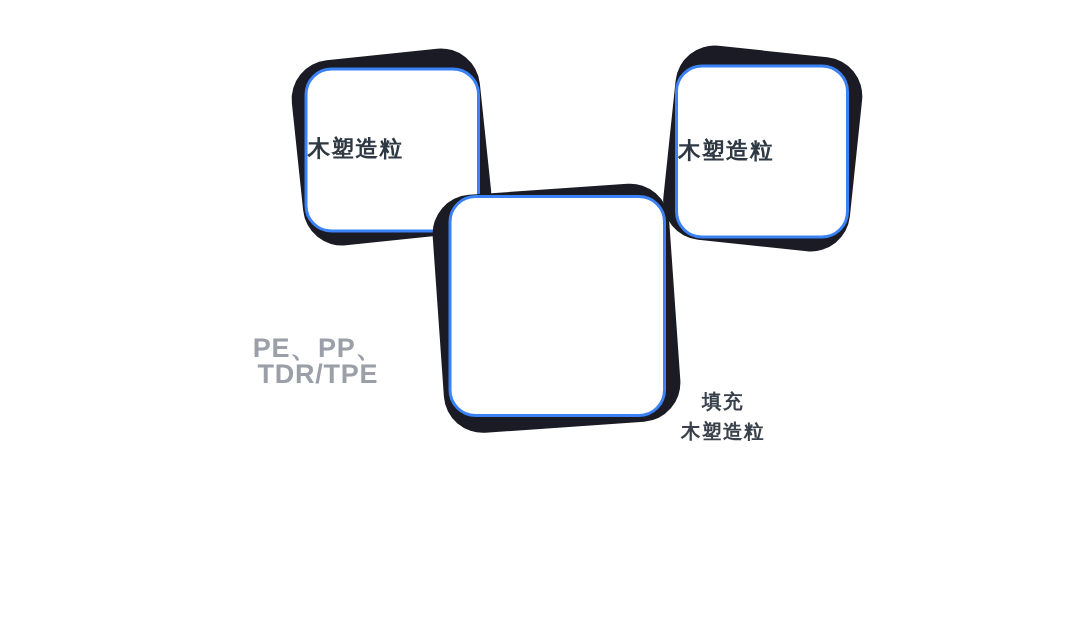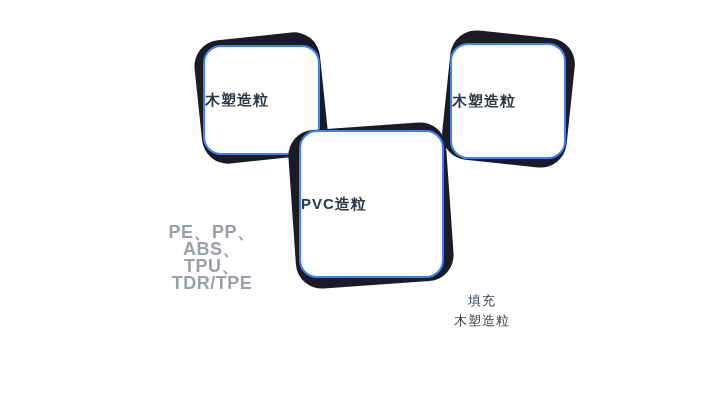--- a/index.html
+++ b/index.html
@@ -74,25 +74,24 @@
     color: #9ba0a8;
     line-height: 17px;
     letter-spacing: 0.5px;
   }
   .filler-label {
     position: absolute;
     left: 432px; top: 258px;
     width: 100px;
     text-align: center;
     font-size: 13px;
-    font-weight: normal;
+    font-weight: bold;
     color: #39424c;
     line-height: 20px;
     letter-spacing: 1px;
-    margin-top: 33px;
   }
 </style>
 </head>
 <body>
 
 <div class="canvas">
 
   <div class="diagram-box box-wood">
     <div class="box-back wood-back"></div>
     <div class="box-face">
@@ -103,27 +102,25 @@
   <div class="diagram-box box-cable">
     <div class="box-back cable-back"></div>
     <div class="box-face">
       <span class="box-label">木塑造粒</span>
     </div>
   </div>
 
   <div class="diagram-box box-pvc">
     <div class="box-back pvc-back"></div>
     <div class="box-face">
-      <span class="box-label">PVC造粒</span>
     </div>
   </div>
 
   <div class="materials-label">
     <div>PE、PP、</div>
-    <div>ABS、TPU、</div>
     <div>TDR/TPE</div>
   </div>
 
   <div class="filler-label">
     <div>填充</div>
     <div>木塑造粒</div>
   </div>
 
 </div>
 

